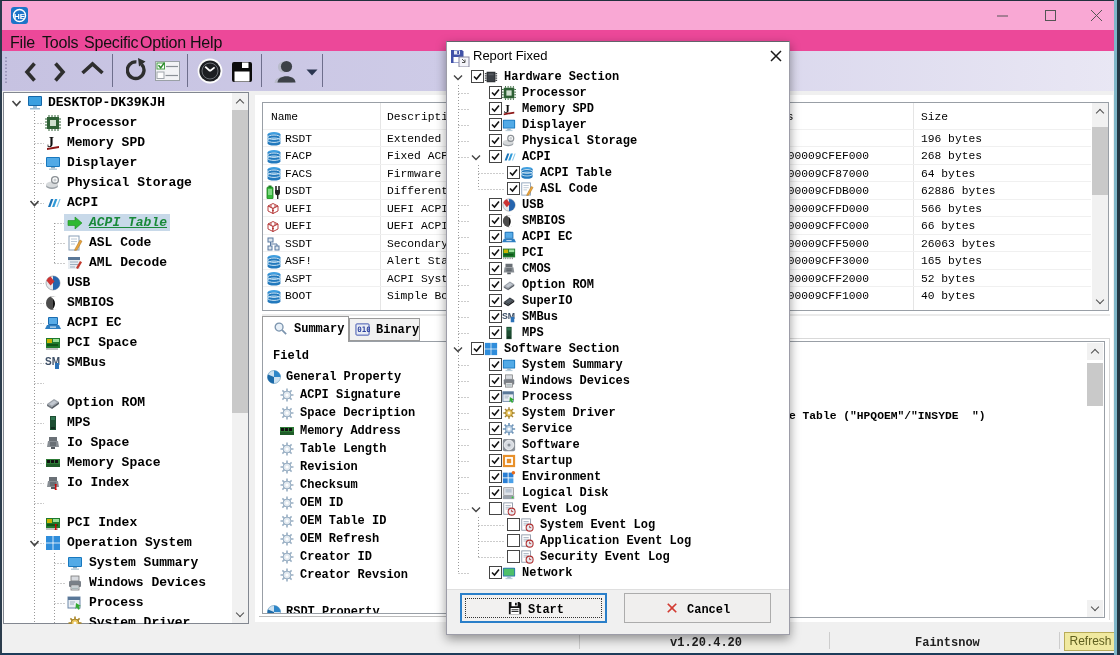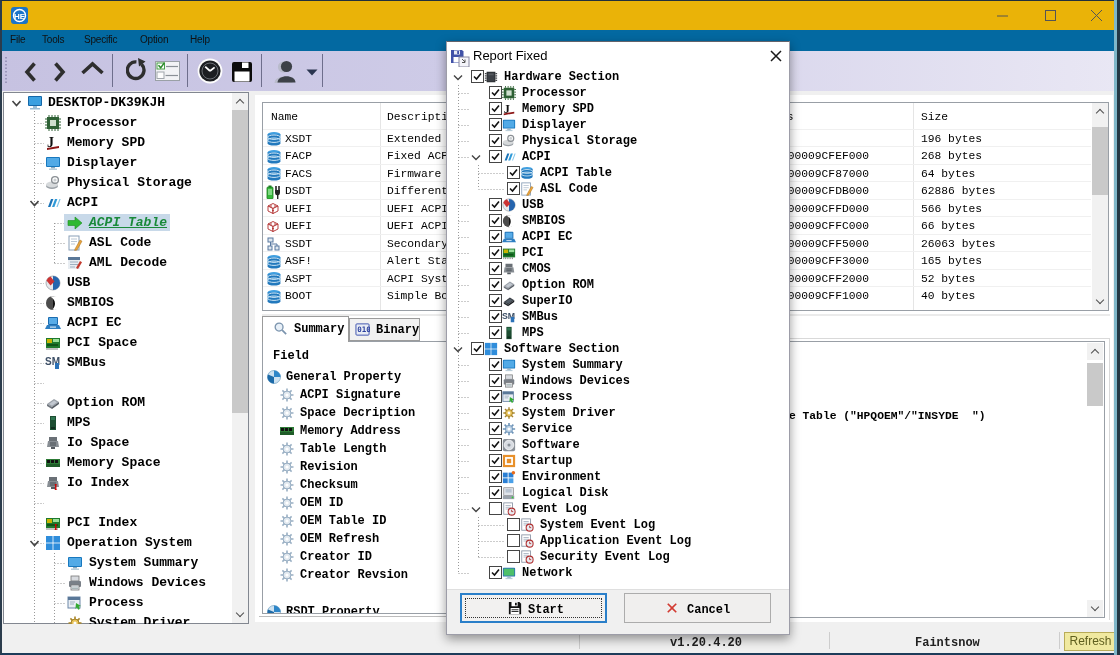--- a/index.html
+++ b/index.html
@@ -7,25 +7,25 @@
        background:#f0f0f0;font-family:"Liberation Sans",sans-serif;}
   .abs{position:absolute;}
   
   #frame{position:absolute;left:0;top:0;width:1120px;height:655px;
          border-left:2px solid #2b3c4c;border-top:1px solid #22303d;
          border-bottom:2px solid #1d3c5a;box-sizing:border-box;
          pointer-events:none;z-index:90;}
   #frameR1{position:absolute;left:1114px;top:0;width:3px;height:655px;background:#7fb7c9;z-index:90;}
   #frameR2{position:absolute;left:1117px;top:0;width:3px;height:655px;background:#233744;z-index:90;}
   
-  #titlebar{position:absolute;left:2px;top:1px;width:1116px;height:29px;background:#eab308;}
+  #titlebar{position:absolute;left:2px;top:1px;width:1116px;height:29px;background:#f9a8d4;}
   #titletext{position:absolute;left:28px;top:7px;font-size:12px;color:#5d5d5d;letter-spacing:-0.25px;}
   
-  #menubar{position:absolute;left:2px;top:30px;width:1116px;height:21px;background:#0369a1;
-           font-size:10px;color:#111;letter-spacing:-0.2px;}
+  #menubar{position:absolute;left:2px;top:30px;width:1116px;height:21px;background:#ec4899;
+           font-size:16px;color:#111;letter-spacing:-0.2px;}
   #menubar span{position:absolute;top:4px;}
   
   #toolbar{position:absolute;left:2px;top:51px;width:1116px;height:40px;
            background:linear-gradient(to right,#c6c2e1,#cecbe7 40%,#e9e7f4);}
   .tsep{position:absolute;top:3px;width:1px;height:33px;background:#6e6e8c;}
   
   #treepanel{position:absolute;left:3px;top:92px;width:246px;height:532px;
              background:#fff;border:1px solid #828790;box-sizing:border-box;}
   .trow{position:absolute;height:20px;left:0;width:228px;font-size:13px;font-weight:bold;
         font-family:"Liberation Mono",monospace;color:#000;line-height:20px;white-space:nowrap;}
@@ -637,21 +637,21 @@
       <div class="hdrcell" style="left:124px">Description</div>
       <div class="hdrcell" style="left:483px">Address</div>
       <div class="hdrcell" style="left:658px">Size</div>
       <div class="coldiv" style="left:117px;height:207px"></div>
       <div class="coldiv" style="left:428px;height:207px"></div>
       <div class="coldiv" style="left:650px;height:207px"></div>
       <div class="rowline" style="top:25.5px"></div>
       <svg class="tico" style="position:absolute;left:3px;top:28px">
         <use href="#i-db"></use>
       </svg>
-      <div class="tcell" style="left:22px;top:27.5px">XSDT</div>
+      <div class="tcell" style="left:22px;top:27.5px">RSDT</div>
       <div class="tcell" style="left:124px;top:27.5px">Extended System Description Table</div>
       <div class="tcell" style="left:484px;top:27.5px"></div>
       <div class="tcell" style="left:658px;top:27.5px">196 bytes</div>
       <div class="rowline" style="top:43px"></div>
       <svg class="tico" style="position:absolute;left:3px;top:45.5px">
         <use href="#i-db"></use>
       </svg>
       <div class="tcell" style="left:22px;top:45px">FACP</div>
       <div class="tcell" style="left:124px;top:45px">Fixed ACPI Description Table</div>
       <div class="tcell" style="left:484px;top:45px">0x000000009CFEF000</div>

